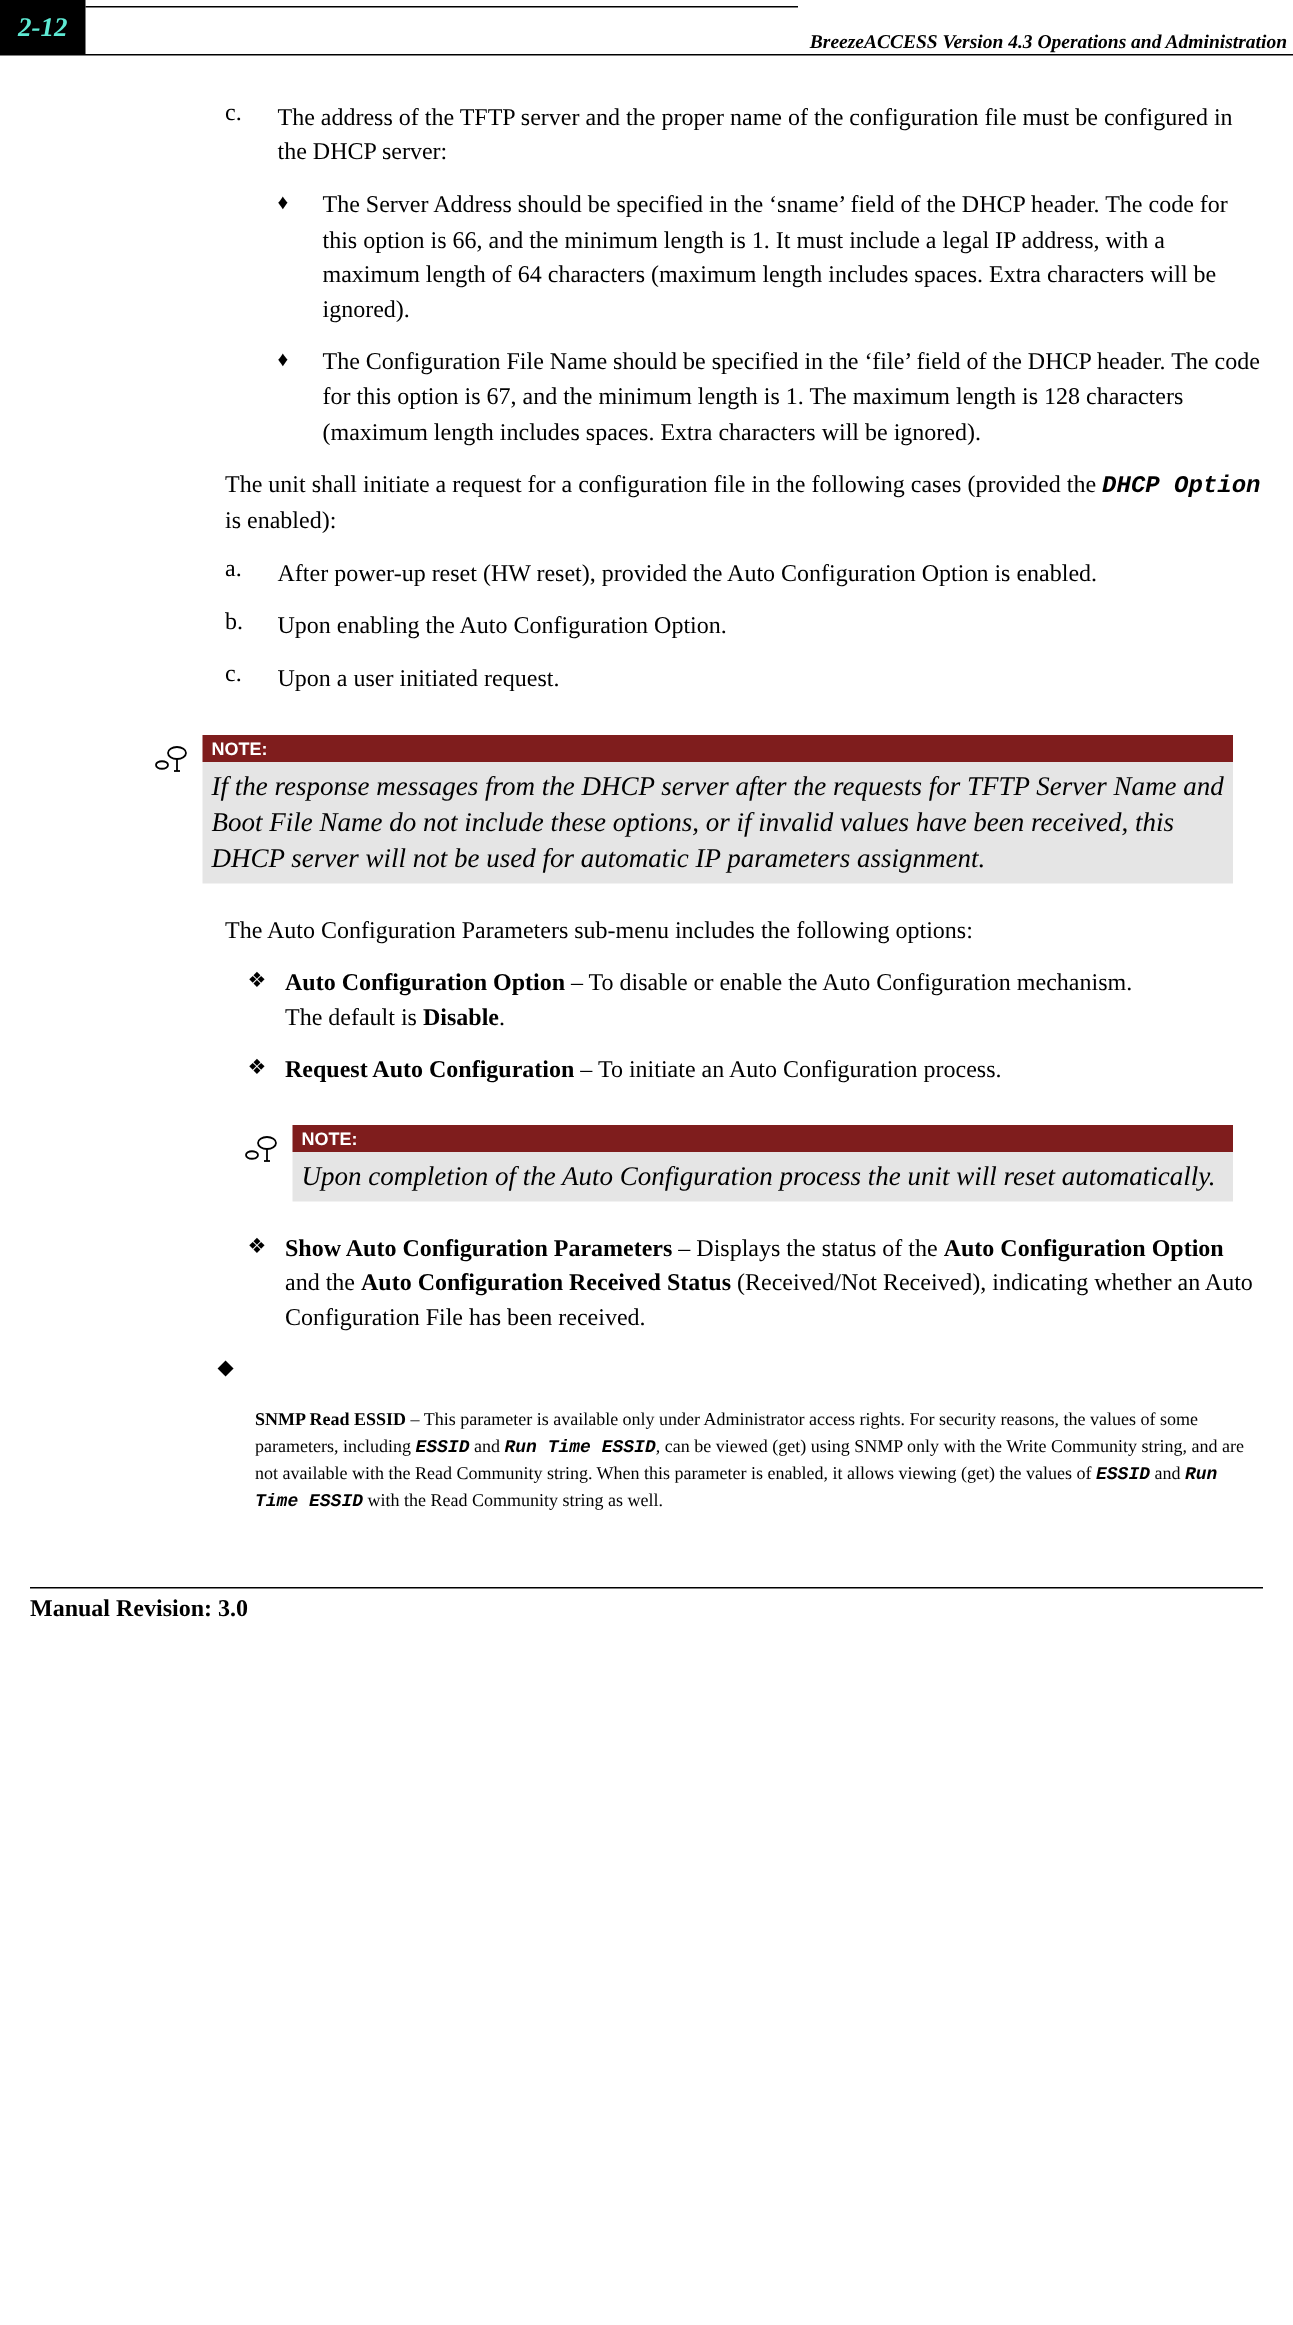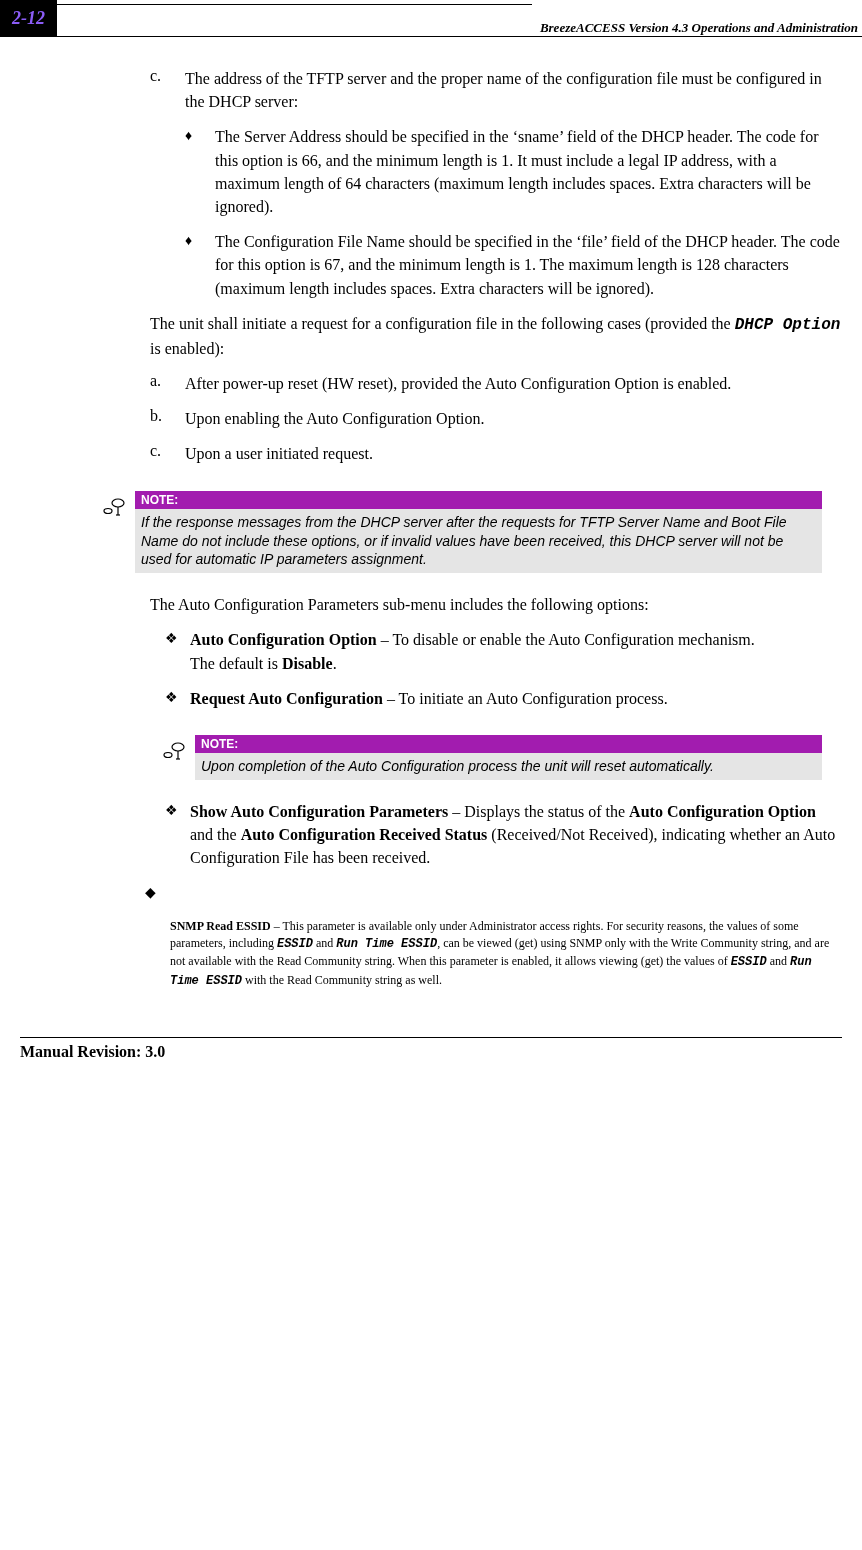--- a/index.html
+++ b/index.html
@@ -10,21 +10,21 @@
     color: #000;
     width: 862px;
   }
   .page-header {
     display: flex;
     align-items: stretch;
     border-bottom: 1px solid #000;
   }
   .page-num-box {
     background: #000;
-    color: #8b5cf6;
+    color: #5eead4;
     font-style: italic;
     font-weight: bold;
     font-size: 18px;
     padding: 4px 12px;
     display: flex;
     align-items: center;
   }
   .header-spacer {
     flex: 1;
     border-top: 1px solid #000;
@@ -83,32 +83,32 @@
   }
   .note-icon {
     width: 35px;
     flex-shrink: 0;
     padding-top: 2px;
   }
   .note-body {
     flex: 1;
   }
   .note-title {
-    background: #a21caf;
+    background: #7f1d1d;
     color: #fff;
     font-family: Arial, sans-serif;
     font-size: 12px;
     font-weight: bold;
     padding: 2px 6px;
   }
   .note-text {
     background: #e5e5e5;
     font-style: italic;
-    font-family: Liberation Sans, sans-serif;
-    font-size: 14px;
+    font-family: Liberation Serif, serif;
+    font-size: 18px;
     line-height: 1.35;
     padding: 4px 6px;
   }
   .fleuron-item {
     display: flex;
     margin-bottom: 12px;
     margin-left: 145px;
   }
   .fleuron-item .marker {
     width: 25px;

